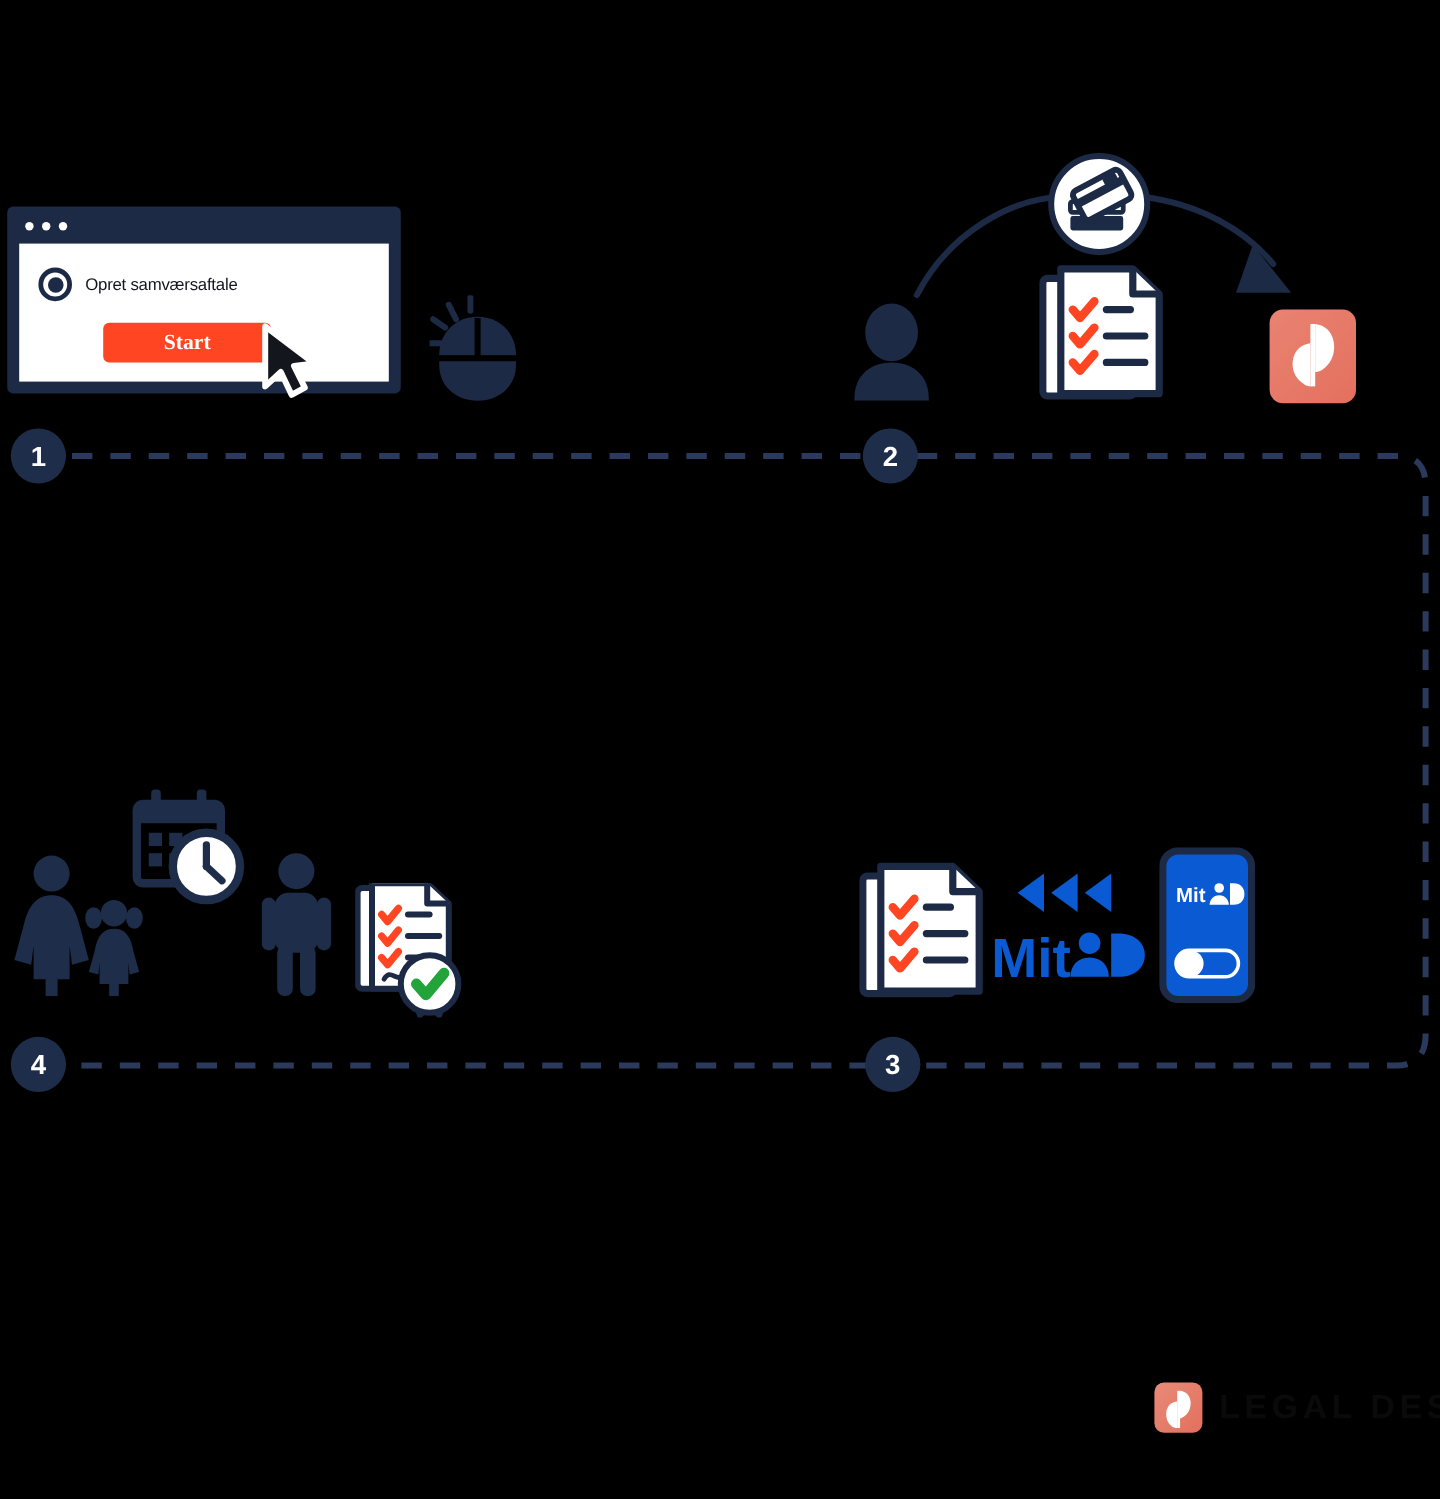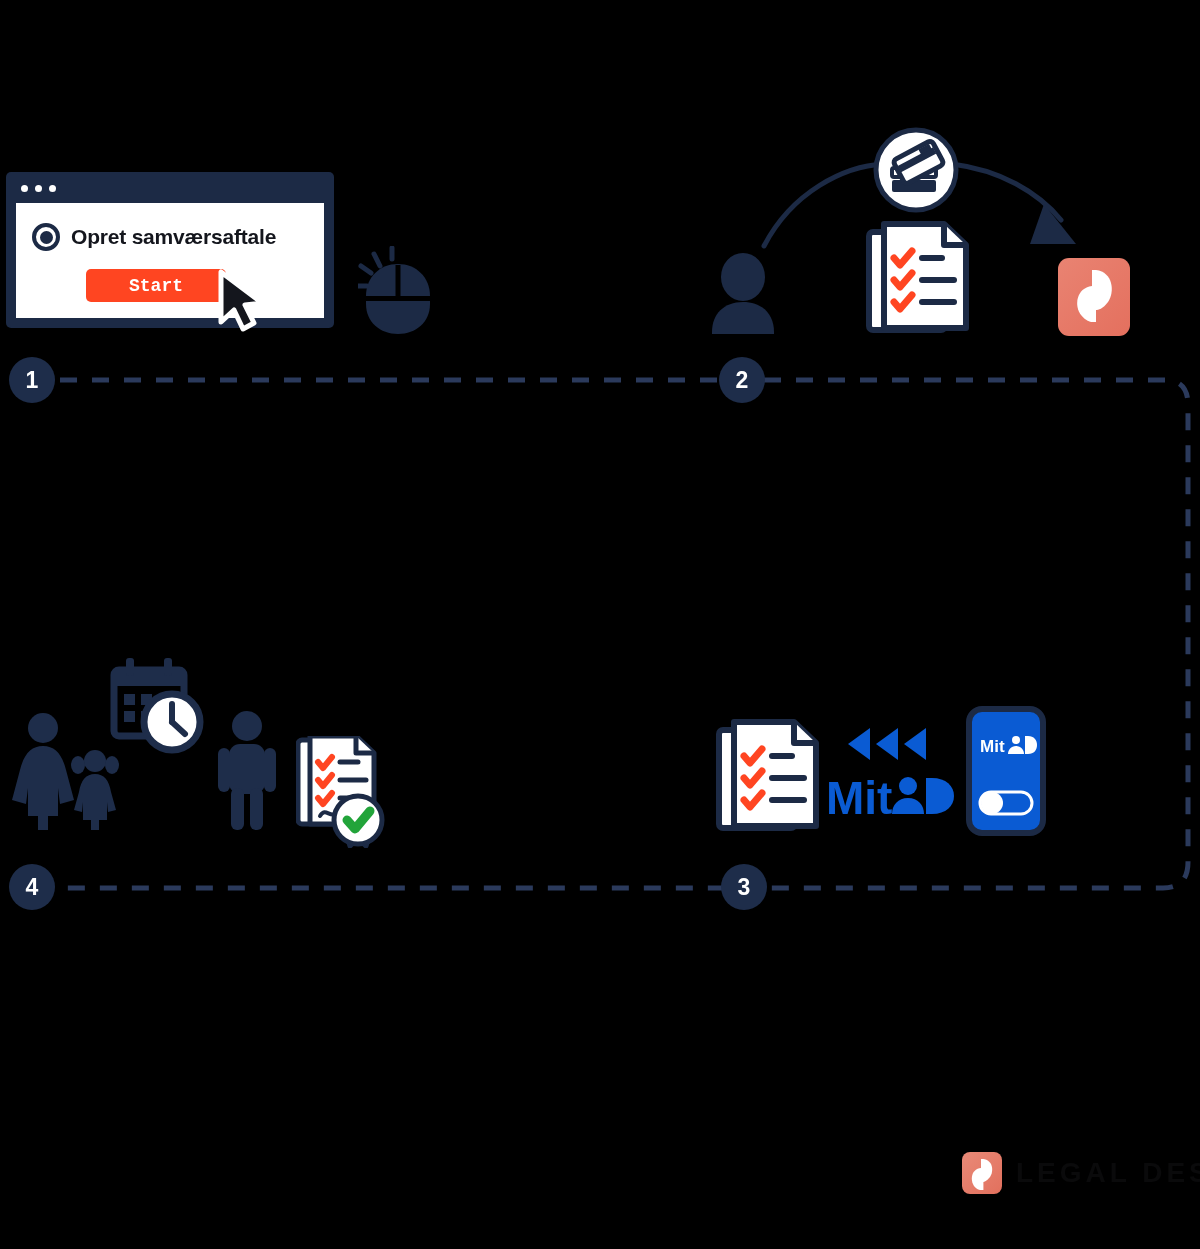--- a/index.html
+++ b/index.html
@@ -60,38 +60,38 @@
     border-radius: 50%;
     box-sizing: border-box;
     display: flex; align-items: center; justify-content: center;
   }
   #radio-inner {
     width: 13px; height: 13px;
     border-radius: 50%;
     background: #1c2a45;
   }
   #radio-label {
-    font-size: 21px;
-    font-weight: bold;
+    font-size: 14px;
+    font-weight: normal;
     color: #14161d;
     letter-spacing: -0.2px;
     white-space: nowrap;
     text-align: right;
   }
   #start-button {
     position: absolute;
     left: 70px; top: 66px;
     width: 140px; height: 33px;
     background: #ff4521;
     border: none;
     border-radius: 5px;
     color: #ffffff;
     font-size: 18px;
     font-weight: bold;
-    font-family: Liberation Mono, monospace;
+    font-family: Liberation Serif, serif;
     cursor: pointer;
     padding: 0;
   }
   #cursor-arrow { left: 213px; top: 268px; }
   #mouse-icon   { left: 358px; top: 246px; }
 
   
   #person-icon-2   { left: 706px; top: 252px; }
   #doc-checklist-2 { left: 866px; top: 218px; }
   #payment-badge   { left: 872px; top: 126px; }

